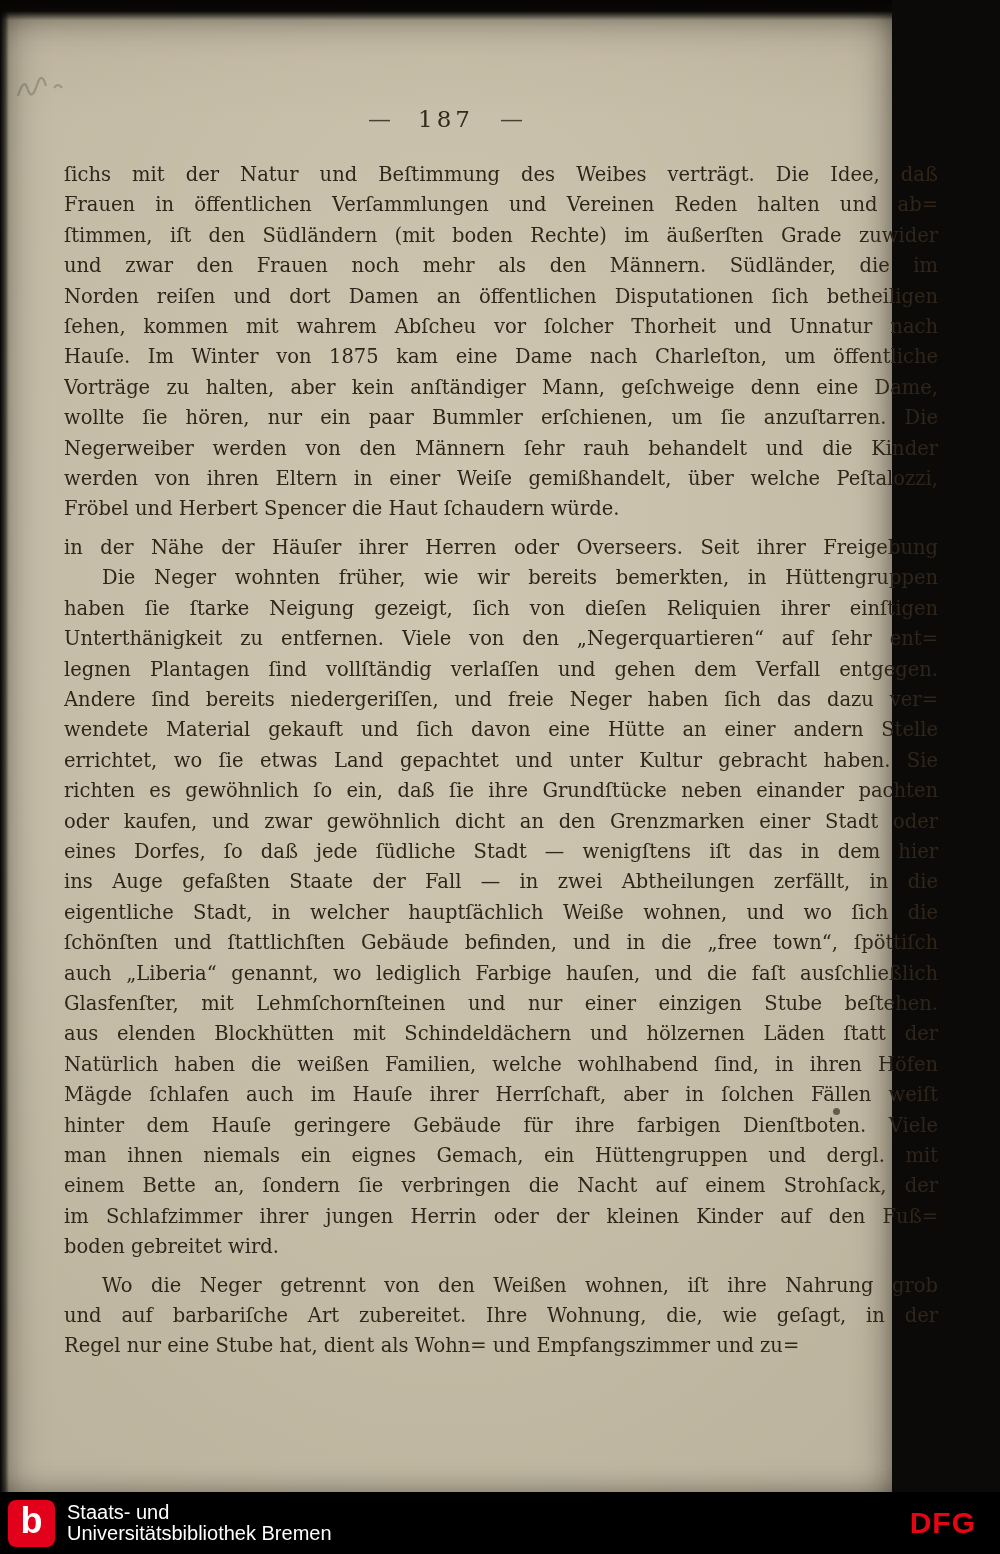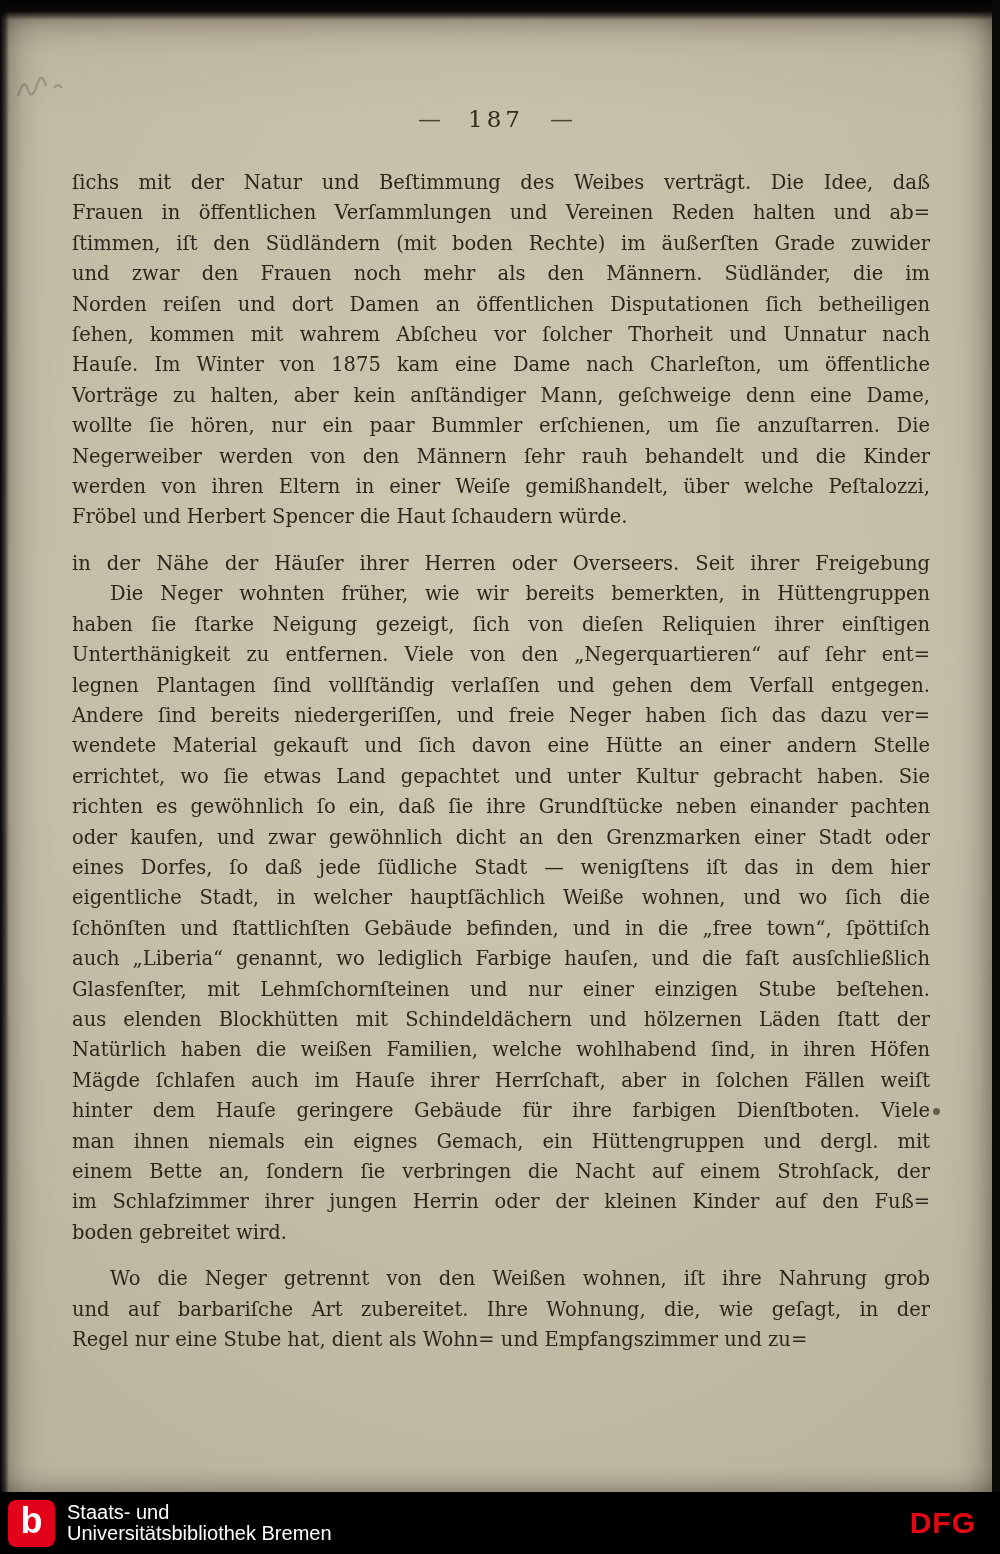--- a/index.html
+++ b/index.html
@@ -8,21 +8,21 @@
     width: 1000px;
     height: 1554px;
     overflow: hidden;
     background: #0b0a08;
     font-family: "DejaVu Serif", serif;
   }
   
   .paper {
     position: absolute;
     left: 0; top: 0;
-    width: 992px;
+    width: 892px;
     height: 1492px;
     background:
       radial-gradient(ellipse at 50% 40%, rgba(255,255,255,0.06), rgba(0,0,0,0.05) 90%),
       linear-gradient(180deg, #c3b9a2 0%, #cbc2ab 8%, #ccc3ad 55%, #c6bda6 100%);
     box-shadow:
       inset 30px 0 40px -28px rgba(20,15,8,0.55),
       inset -26px 0 38px -26px rgba(20,15,8,0.45),
       inset 0 34px 40px -26px rgba(10,8,4,0.8),
       inset 0 -20px 30px -22px rgba(20,15,8,0.35);
   }
@@ -58,21 +58,21 @@
   
   .body-text {
     position: absolute;
     left: 56px; top: 152px;
     width: 890px;
     color: #30251a;
     font-size: 19.5px;
     line-height: 30.4px;
     text-rendering: optimizeLegibility;
   }
-  .para { margin: 16px; }
+  .para { margin: 8px; }
   .line {
     text-align: justify;
     text-align-last: justify;
     white-space: nowrap;
     overflow: hidden;
   }
   .line.last { text-align-last: left; }
   .line.indent { text-indent: 38px; }
   
   .footer {
@@ -146,20 +146,21 @@
           <div class="line indent">Die Neger wohnten früher, wie wir bereits bemerkten, in Hüttengruppen</div>
           <div class="line">haben ſie ſtarke Neigung gezeigt, ſich von dieſen Reliquien ihrer einſtigen</div>
           <div class="line">Unterthänigkeit zu entfernen.  Viele von den „Negerquartieren“ auf ſehr ent=</div>
           <div class="line">legnen Plantagen ſind vollſtändig verlaſſen und gehen dem Verfall entgegen.</div>
           <div class="line">Andere ſind bereits niedergeriſſen, und freie Neger haben ſich das dazu ver=</div>
           <div class="line">wendete Material gekauft und ſich davon eine Hütte an einer andern Stelle</div>
           <div class="line">errichtet, wo ſie etwas Land gepachtet und unter Kultur gebracht haben.  Sie</div>
           <div class="line">richten es gewöhnlich ſo ein, daß ſie ihre Grundſtücke neben einander pachten</div>
           <div class="line">oder kaufen, und zwar gewöhnlich dicht an den Grenzmarken einer Stadt oder</div>
           <div class="line">eines Dorfes, ſo daß jede ſüdliche Stadt — wenigſtens iſt das in dem hier</div>
+          <div class="line">ins Auge gefaßten Staate der Fall — in zwei Abtheilungen zerfällt, in die</div>
           <div class="line">eigentliche Stadt, in welcher hauptſächlich Weiße wohnen, und wo ſich die</div>
           <div class="line">ſchönſten und ſtattlichſten Gebäude befinden, und in die „free town“, ſpöttiſch</div>
           <div class="line">auch „Liberia“ genannt, wo lediglich Farbige hauſen, und die faſt ausſchließlich</div>
           <div class="line">Glasfenſter, mit Lehmſchornſteinen und nur einer einzigen Stube beſtehen.</div>
           <div class="line">aus elenden Blockhütten mit Schindeldächern und hölzernen Läden ſtatt der</div>
           <div class="line">Natürlich haben die weißen Familien, welche wohlhabend ſind, in ihren Höfen</div>
           <div class="line">Mägde ſchlafen auch im Hauſe ihrer Herrſchaft, aber in ſolchen Fällen weiſt</div>
           <div class="line">hinter dem Hauſe geringere Gebäude für ihre farbigen Dienſtboten.  Viele</div>
           <div class="line">man ihnen niemals ein eignes Gemach, ein Hüttengruppen und dergl. mit</div>
           <div class="line">einem Bette an, ſondern ſie verbringen die Nacht auf einem Strohſack, der</div>

